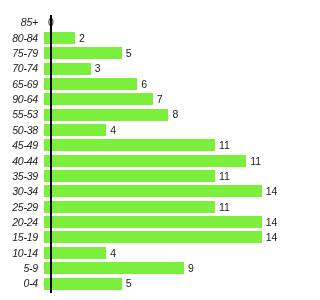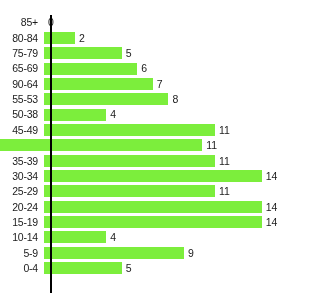--- a/index.html
+++ b/index.html
@@ -35,20 +35,21 @@
     width: 44px;
     min-width: 44px;
     text-align: right;
     padding-right: 6px;
     font-size: 10.5px;
     color: #1b1b1b;
     line-height: 1;
     letter-spacing: -0.2px;
     box-sizing: border-box;
     white-space: nowrap;
+    font-style: italic;
   }
   .track {
     position: relative;
     flex: 1 1 auto;
     height: 100%;
     display: flex;
     align-items: center;
     box-sizing: border-box;
   }
   .bar {
@@ -94,20 +95,27 @@
         </div>
       </div>
       <div class="bar-row">
         <div class="cat-label">75-79</div>
         <div class="track">
           <div class="bar" style="width: 77.75px; background: rgb(124, 238, 60);"></div>
           <div class="val-label">5</div>
         </div>
       </div>
       <div class="bar-row">
+        <div class="cat-label">70-74</div>
+        <div class="track">
+          <div class="bar" style="width: 46.65px; background: rgb(124, 238, 60);"></div>
+          <div class="val-label">3</div>
+        </div>
+      </div>
+      <div class="bar-row">
         <div class="cat-label">65-69</div>
         <div class="track">
           <div class="bar" style="width: 93.3px; background: rgb(124, 238, 60);"></div>
           <div class="val-label">6</div>
         </div>
       </div>
       <div class="bar-row">
         <div class="cat-label">90-64</div>
         <div class="track">
           <div class="bar" style="width: 108.85px; background: rgb(124, 238, 60);"></div>
@@ -129,20 +137,21 @@
         </div>
       </div>
       <div class="bar-row">
         <div class="cat-label">45-49</div>
         <div class="track">
           <div class="bar" style="width: 171.05px; background: rgb(124, 238, 60);"></div>
           <div class="val-label">11</div>
         </div>
       </div>
       <div class="bar-row">
+        <div class="cat-label">40-44</div>
         <div class="track">
           <div class="bar" style="width: 202.15px; background: rgb(124, 238, 60);"></div>
           <div class="val-label">11</div>
         </div>
       </div>
       <div class="bar-row">
         <div class="cat-label">35-39</div>
         <div class="track">
           <div class="bar" style="width: 171.05px; background: rgb(124, 238, 60);"></div>
           <div class="val-label">11</div>

